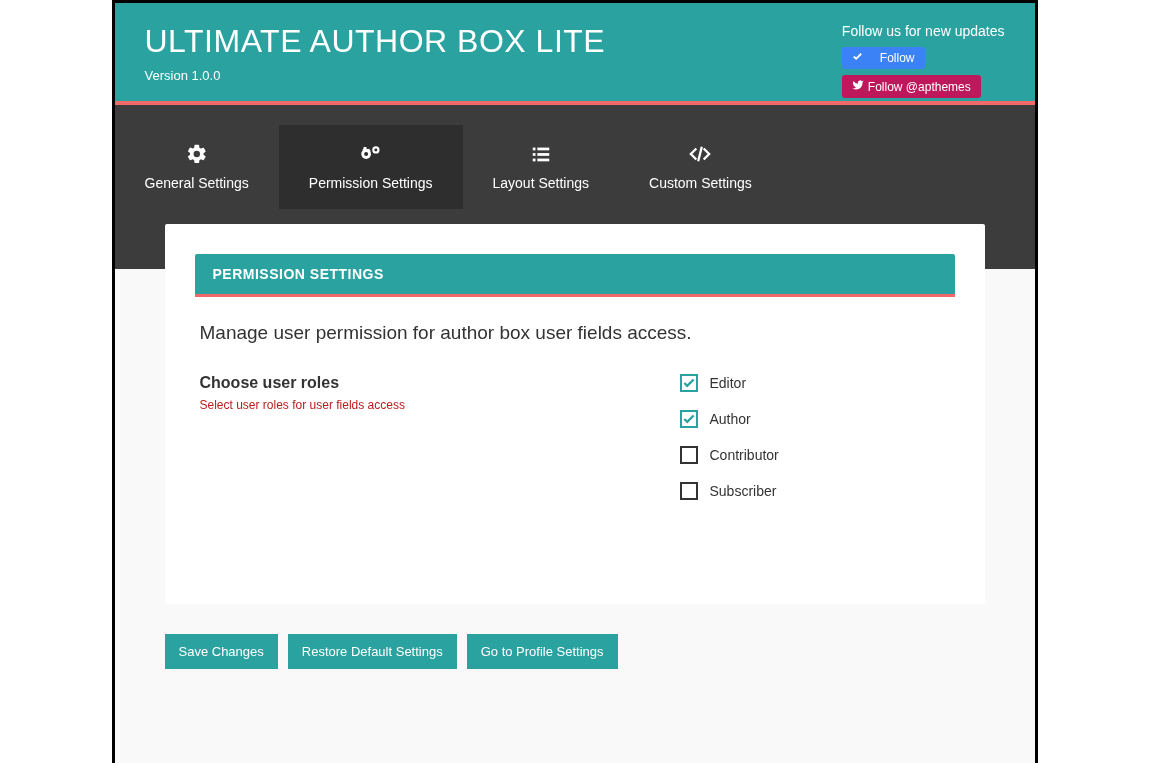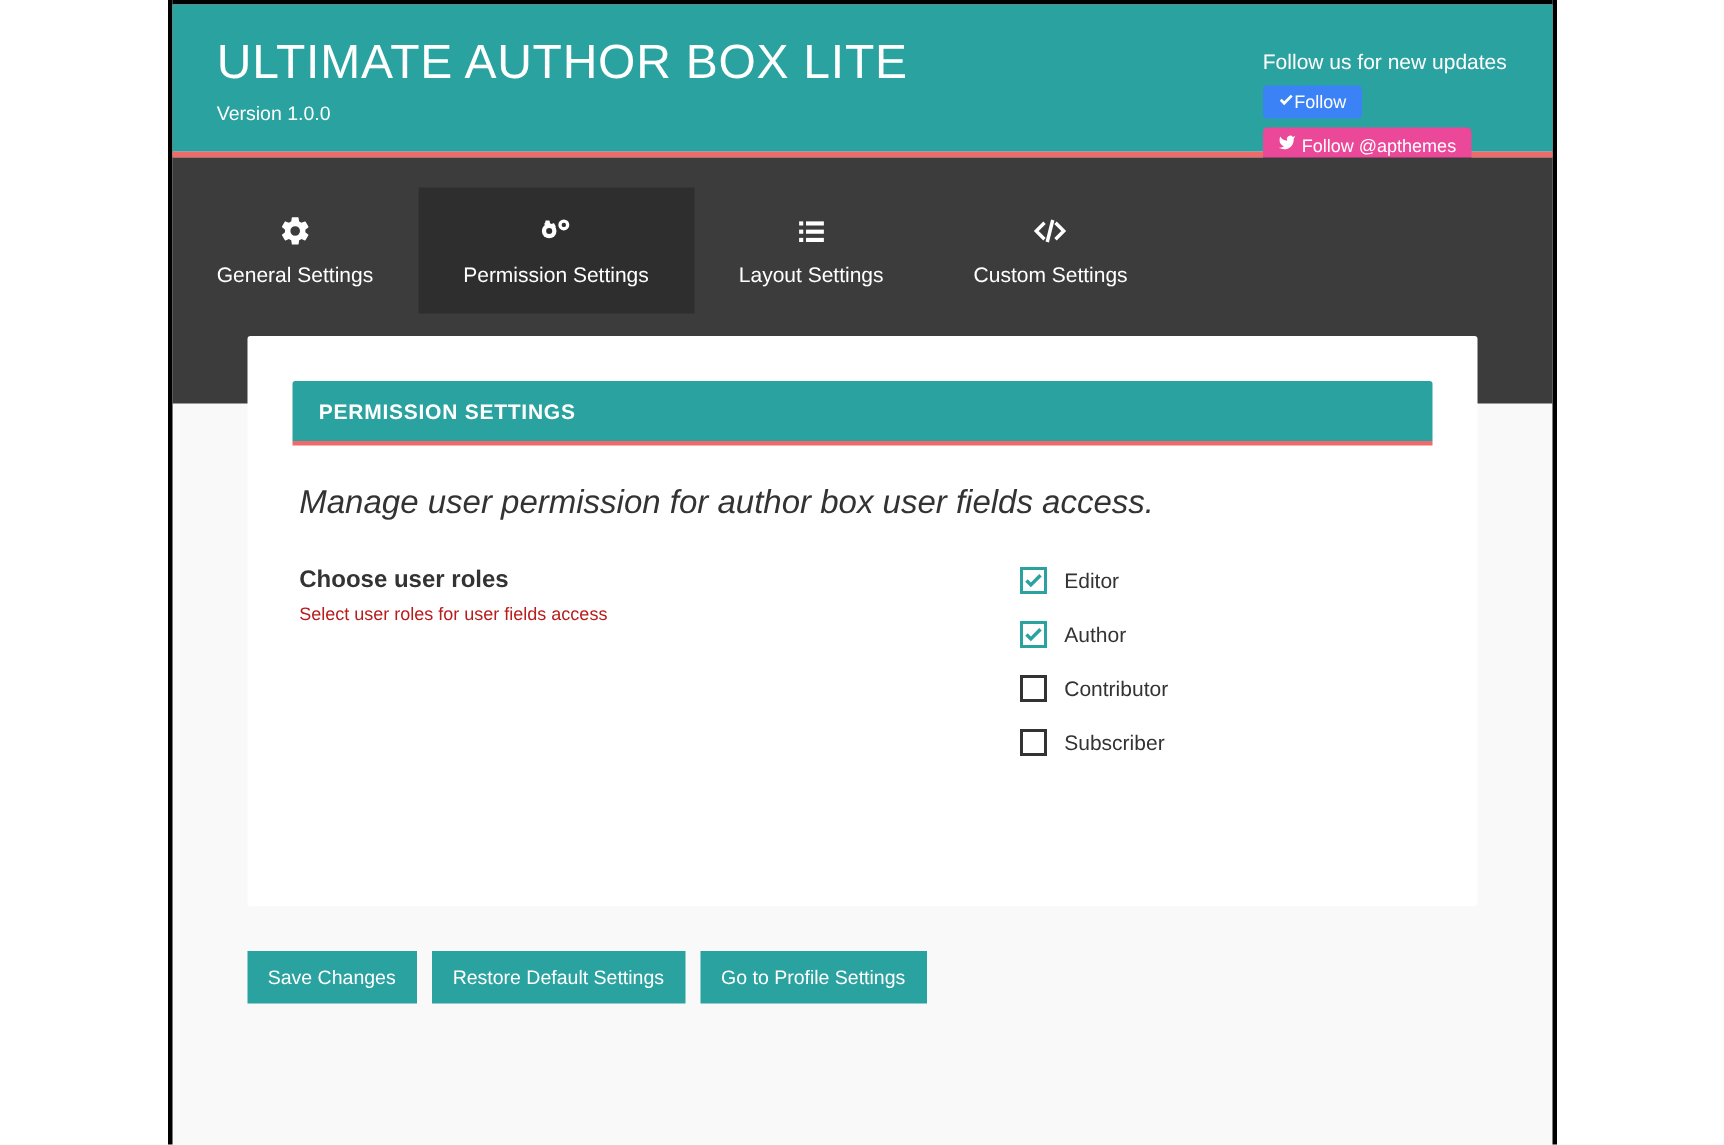--- a/index.html
+++ b/index.html
@@ -31,44 +31,44 @@
     font-size: 32px;
     letter-spacing: 0.5px;
   }
   .header .version {
     margin-top: 8px;
     font-size: 13px;
   }
   .header-right {
     position: absolute;
     right: 30px;
-    top: 30px;
+    top: 20px;
     text-align: left;
   }
   .follow-text {
     color: #fff;
     font-size: 14px;
     margin-bottom: 8px;
   }
   .follow-btn {
     display: inline-flex;
     align-items: flex-start;
     background: #3b82f6;
     color: #fff;
     font-size: 12px;
     padding: 4px 10px;
     border-radius: 3px;
     margin-bottom: 6px;
     cursor: pointer;
-    gap: 0;
+    gap: 17px;
   }
   .twitter-btn {
     display: inline-flex;
     align-items: center;
-    background: #ec4899;
+    background: #be185d;
     color: #fff;
     font-size: 12px;
     padding: 4px 10px;
     border-radius: 3px;
     cursor: pointer;
     gap: 4px;
   }
   .accent-bar { height: 4px; background: #f06a6a; }
   .nav-dark {
     background: #3c3c3c;
@@ -129,25 +129,24 @@
     font-size: 14px;
     font-weight: 600;
     letter-spacing: 0.5px;
     border-radius: 2px 2px 0 0;
   }
   .panel-accent { height: 3px; background: #f06a6a; }
   .panel-body {
     padding: 25px 5px 30px;
   }
   .panel-title {
-    font-size: 22px;
+    font-size: 19px;
     color: #333;
     margin: 0 0 30px 0;
     font-weight: 400;
-    font-style: italic;
   }
   .row {
     display: flex;
   }
   .left-col { width: 480px; }
   .left-col h4 { margin: 0 0 6px; font-size: 16px; }
   .left-col .sub { font-size: 12px; color: #b91c1c; }
   .right-col { flex: 1; }
   .role-item {
     display: flex;

